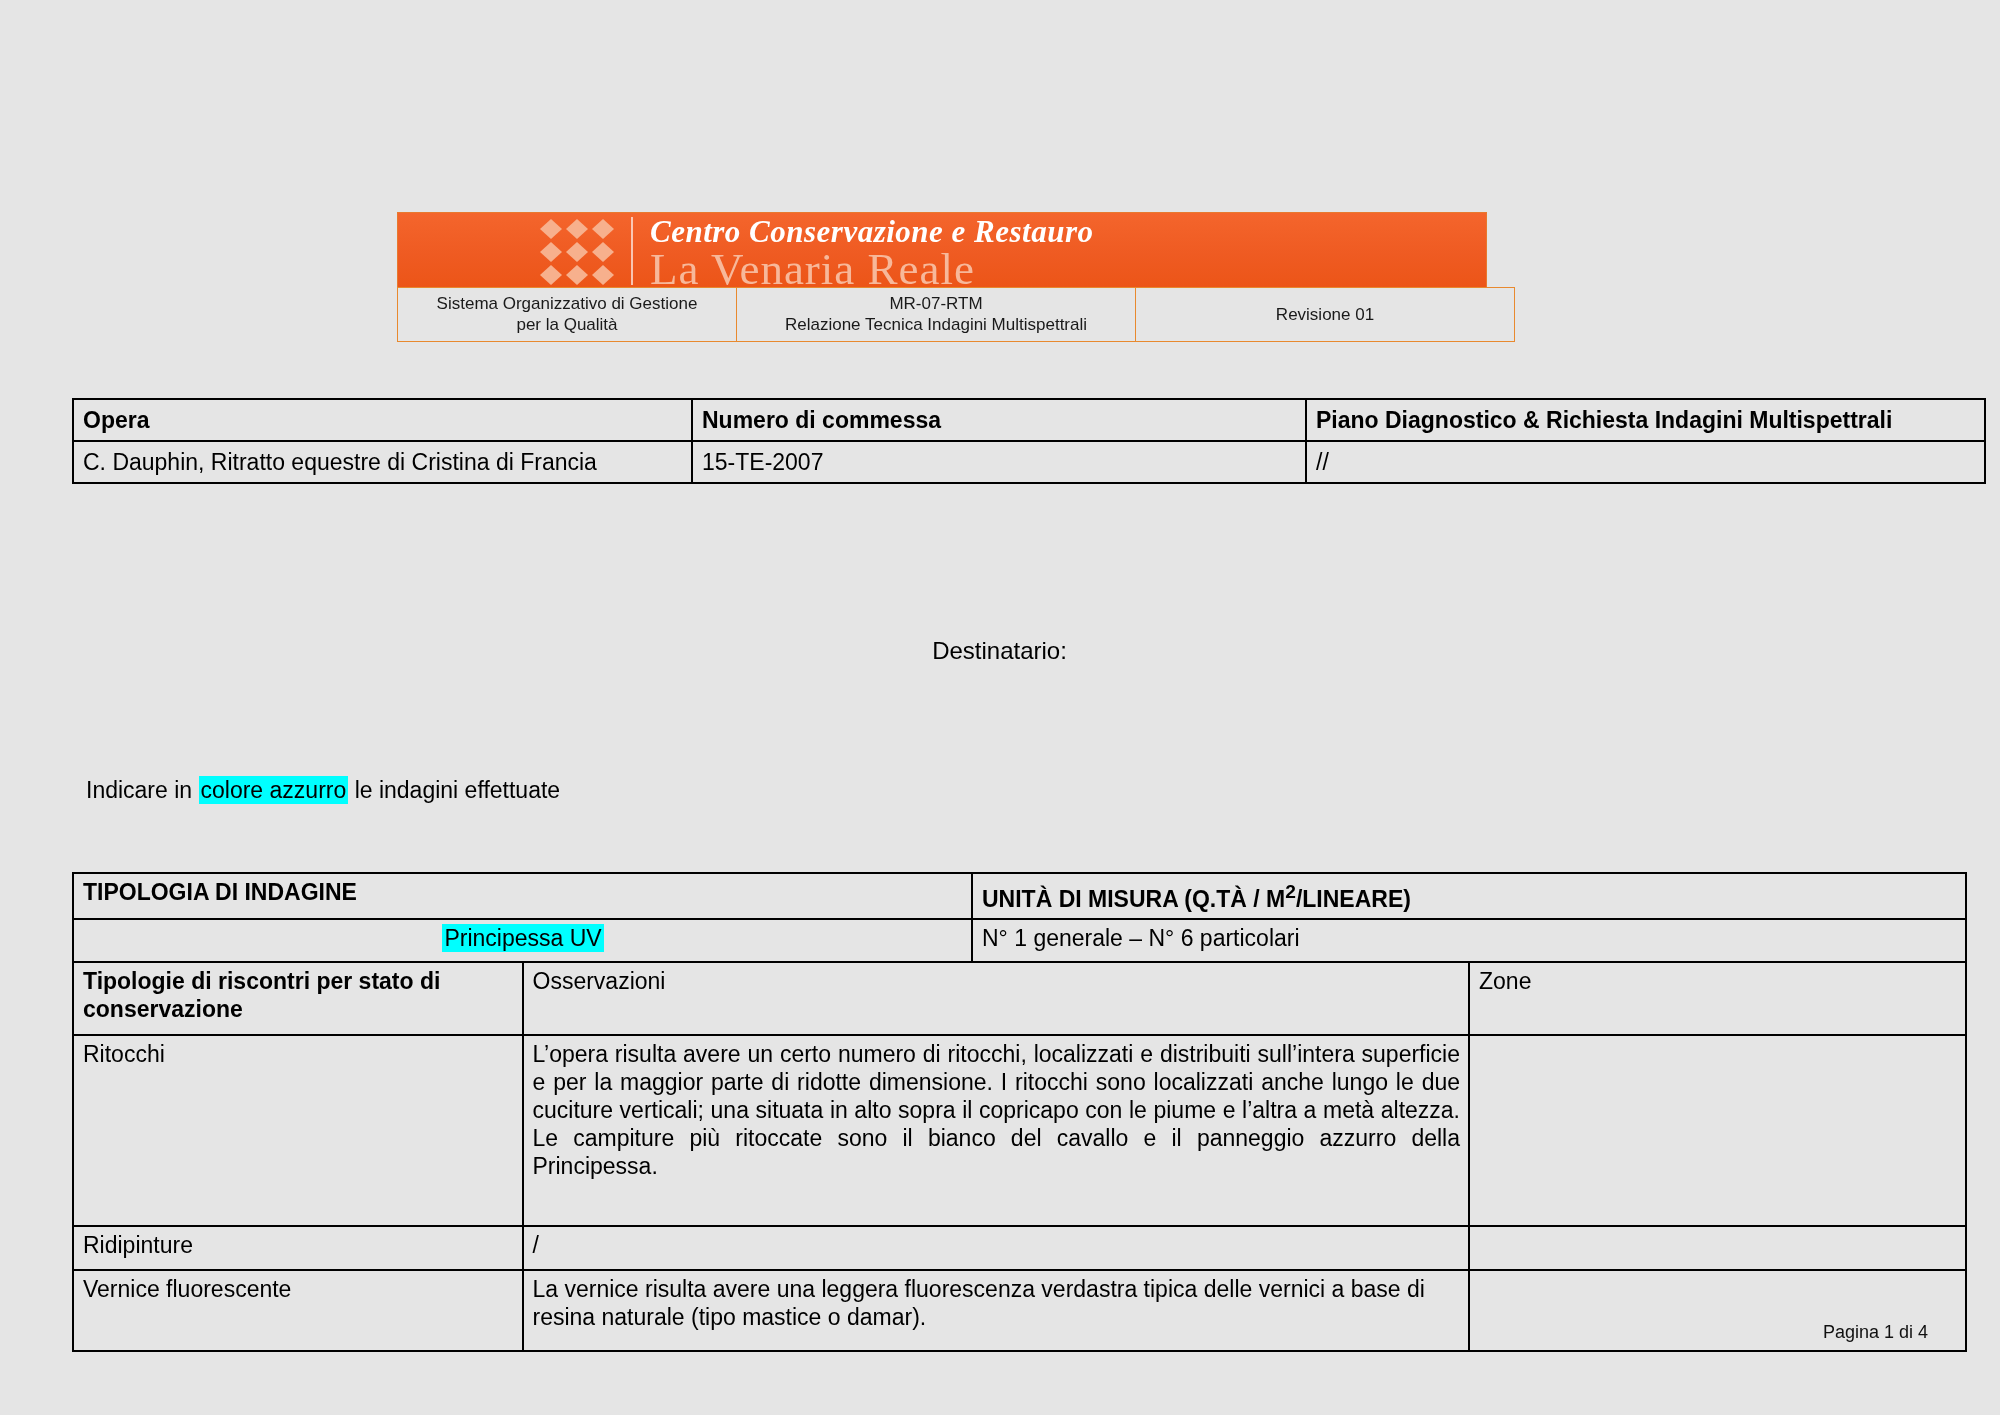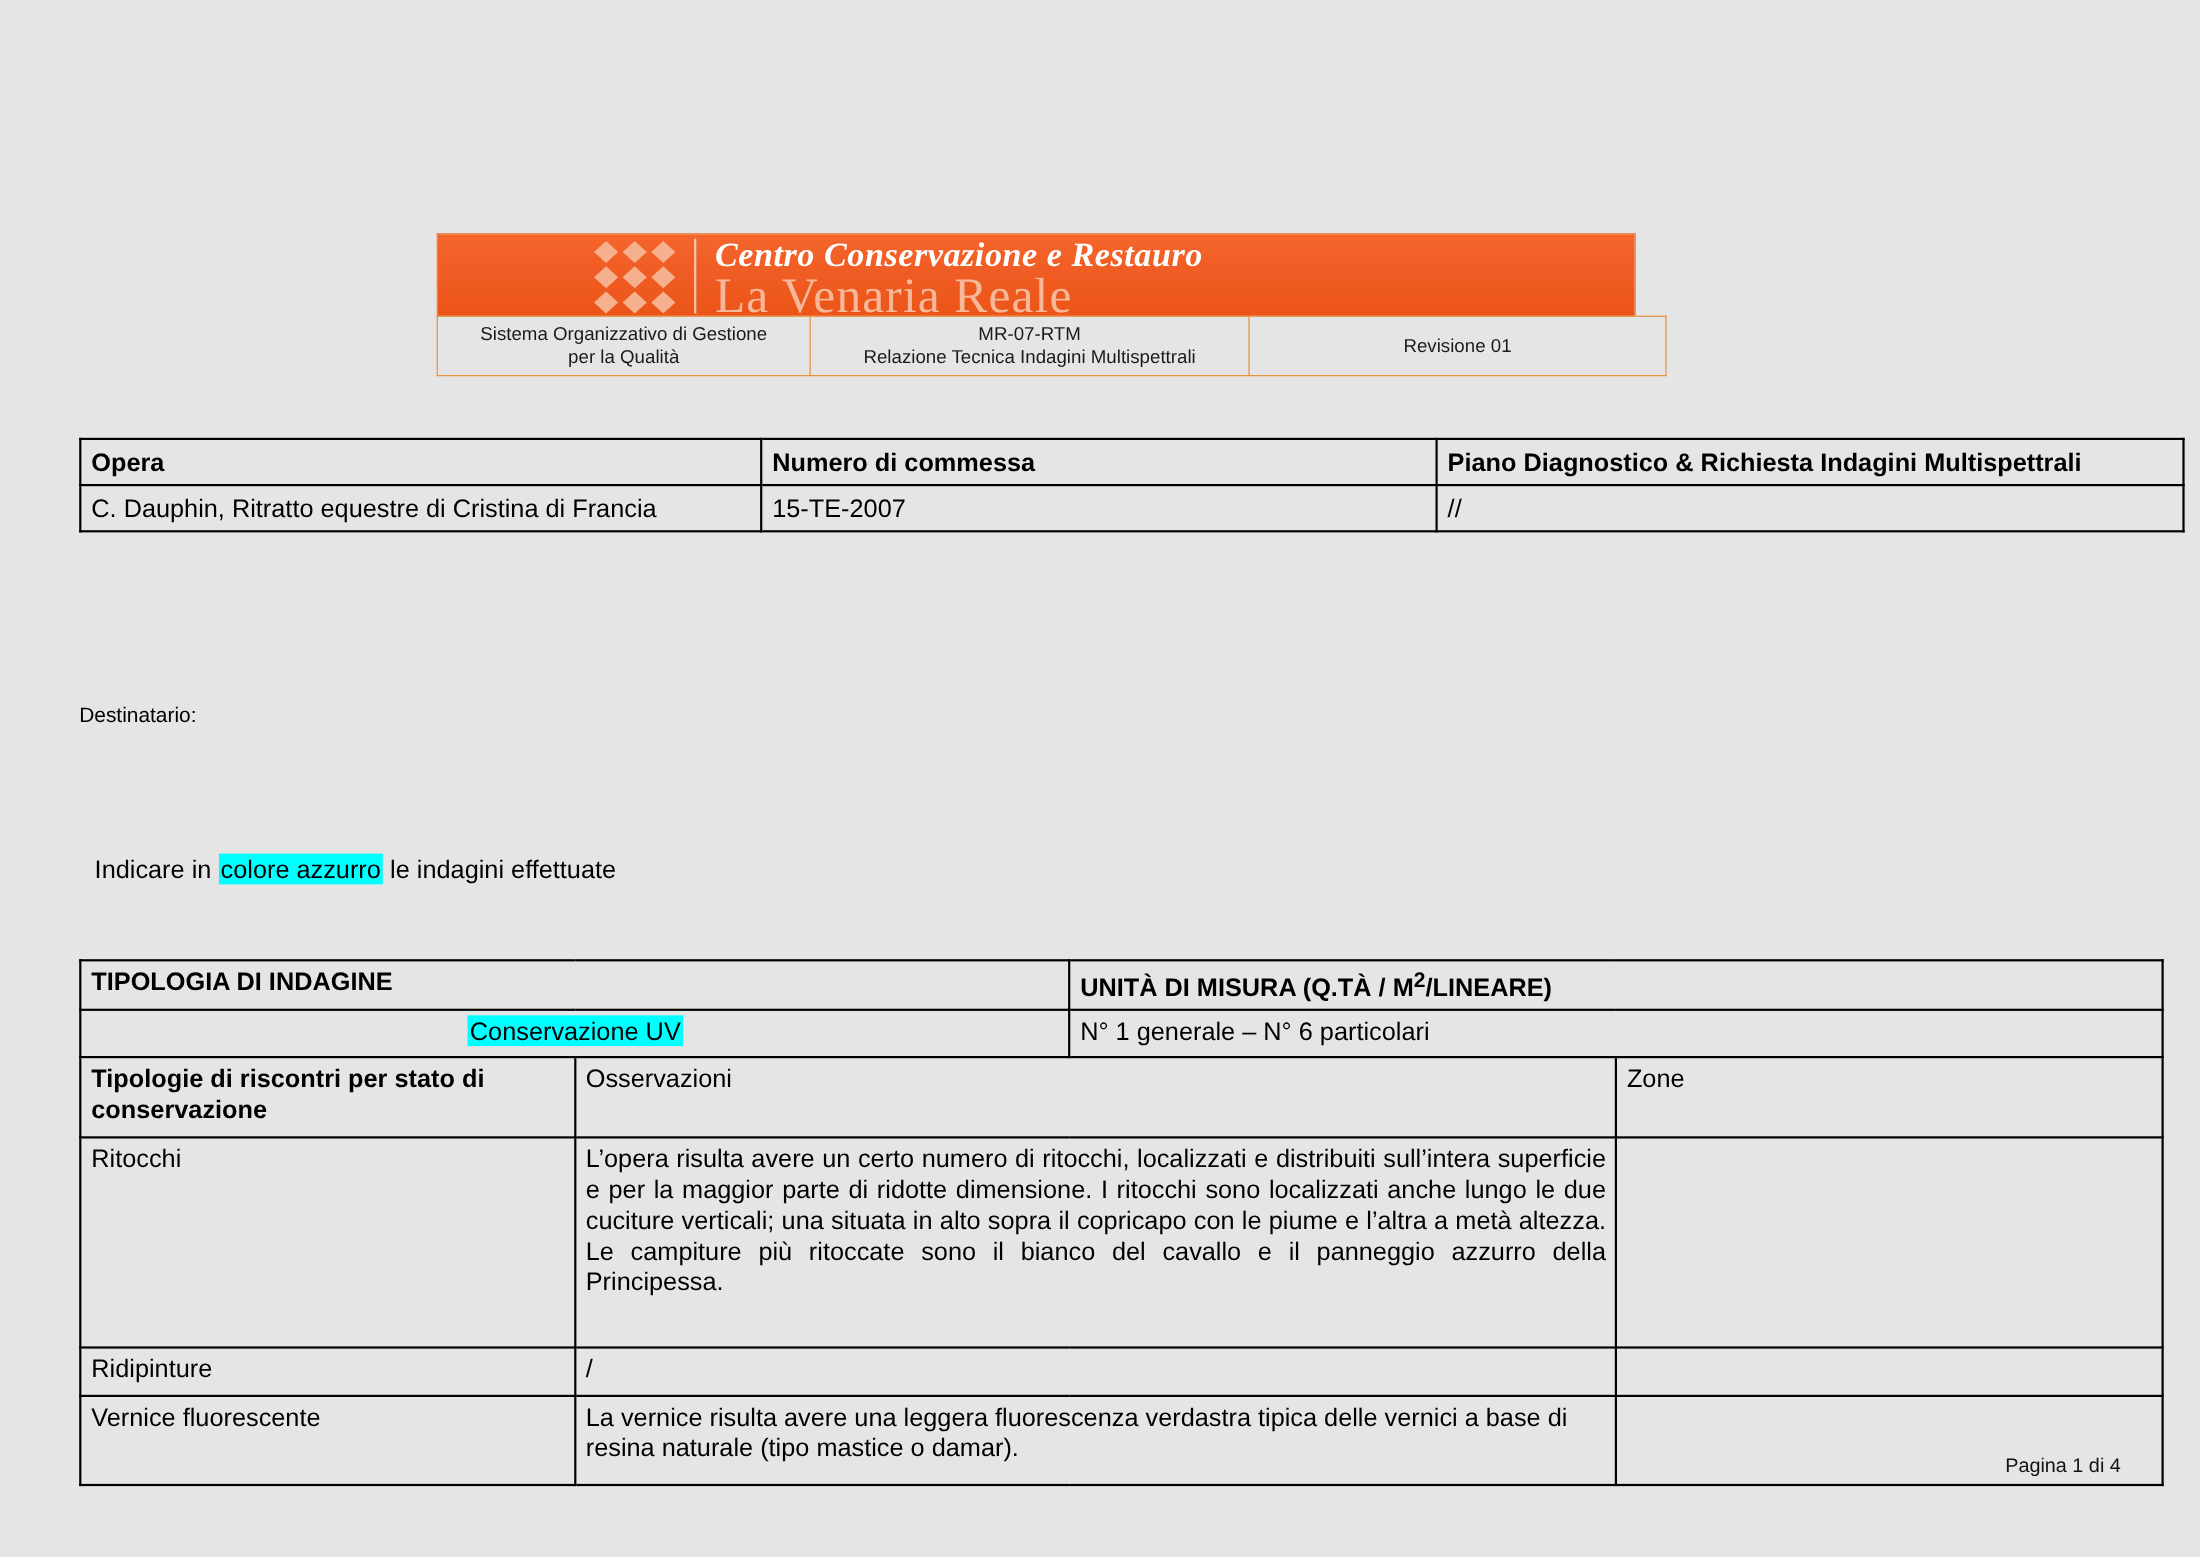--- a/index.html
+++ b/index.html
@@ -130,22 +130,22 @@
   .t1c3 { width: 660px; }
   .row-head td { height: 58px; }
   .row-body td { height: 112px; }
 
   
   .destinatario {
     position: absolute;
     left: 72px;
     top: 637px;
     width: 1855px;
-    text-align: left;
-    font-size: 19px;
+    text-align: center;
+    font-size: 24px;
     line-height: 28px;
   }
 
   
   #table-dest {
     left: 72px;
     top: 672px;
     width: 1855px;
   }
   #table-dest td {
@@ -280,21 +280,21 @@
     <span>Indicare in </span><span class="hl-cyan">colore azzurro</span><span> le indagini effettuate</span>
   </div>
 
   <table class="doc-table" id="table-tipo">
     <tbody>
         <tr class="tipo-head">
       <td class="t3-a b" colspan="2">TIPOLOGIA DI INDAGINE</td>
       <td class="t3-b b" colspan="2"><span>UNITÀ DI MISURA (Q.TÀ / M</span><sup>2</sup><span>/LINEARE)</span></td>
     </tr>
     <tr class="tipo-sub">
-      <td class="t3-a tipo-center" colspan="2"><span class="hl-cyan">Conservazione UV</span></td>
+      <td class="t3-a tipo-center" colspan="2"><span class="hl-cyan">Principessa UV</span></td>
       <td class="t3-b" colspan="2">N° 1 generale – N° 6 particolari</td>
     </tr>
     <tr class="tipo-colhead">
       <td class="t3-c1 b">Tipologie di riscontri per stato di conservazione</td>
       <td class="t3-c2" colspan="2">Osservazioni</td>
       <td class="t3-c3">Zone</td>
     </tr>
     <tr class="row-ritocchi">
       <td class="t3-c1">Ritocchi</td>
       <td class="t3-c2 justify-inner" colspan="2">L’opera risulta avere un certo numero di ritocchi, localizzati e distribuiti sull’intera superficie e per la maggior parte di ridotte dimensione. I ritocchi sono localizzati anche lungo le due cuciture verticali; una situata in alto sopra il copricapo con le piume e l’altra a metà altezza. Le campiture più ritoccate sono il bianco del cavallo e il panneggio azzurro della Principessa.</td>

